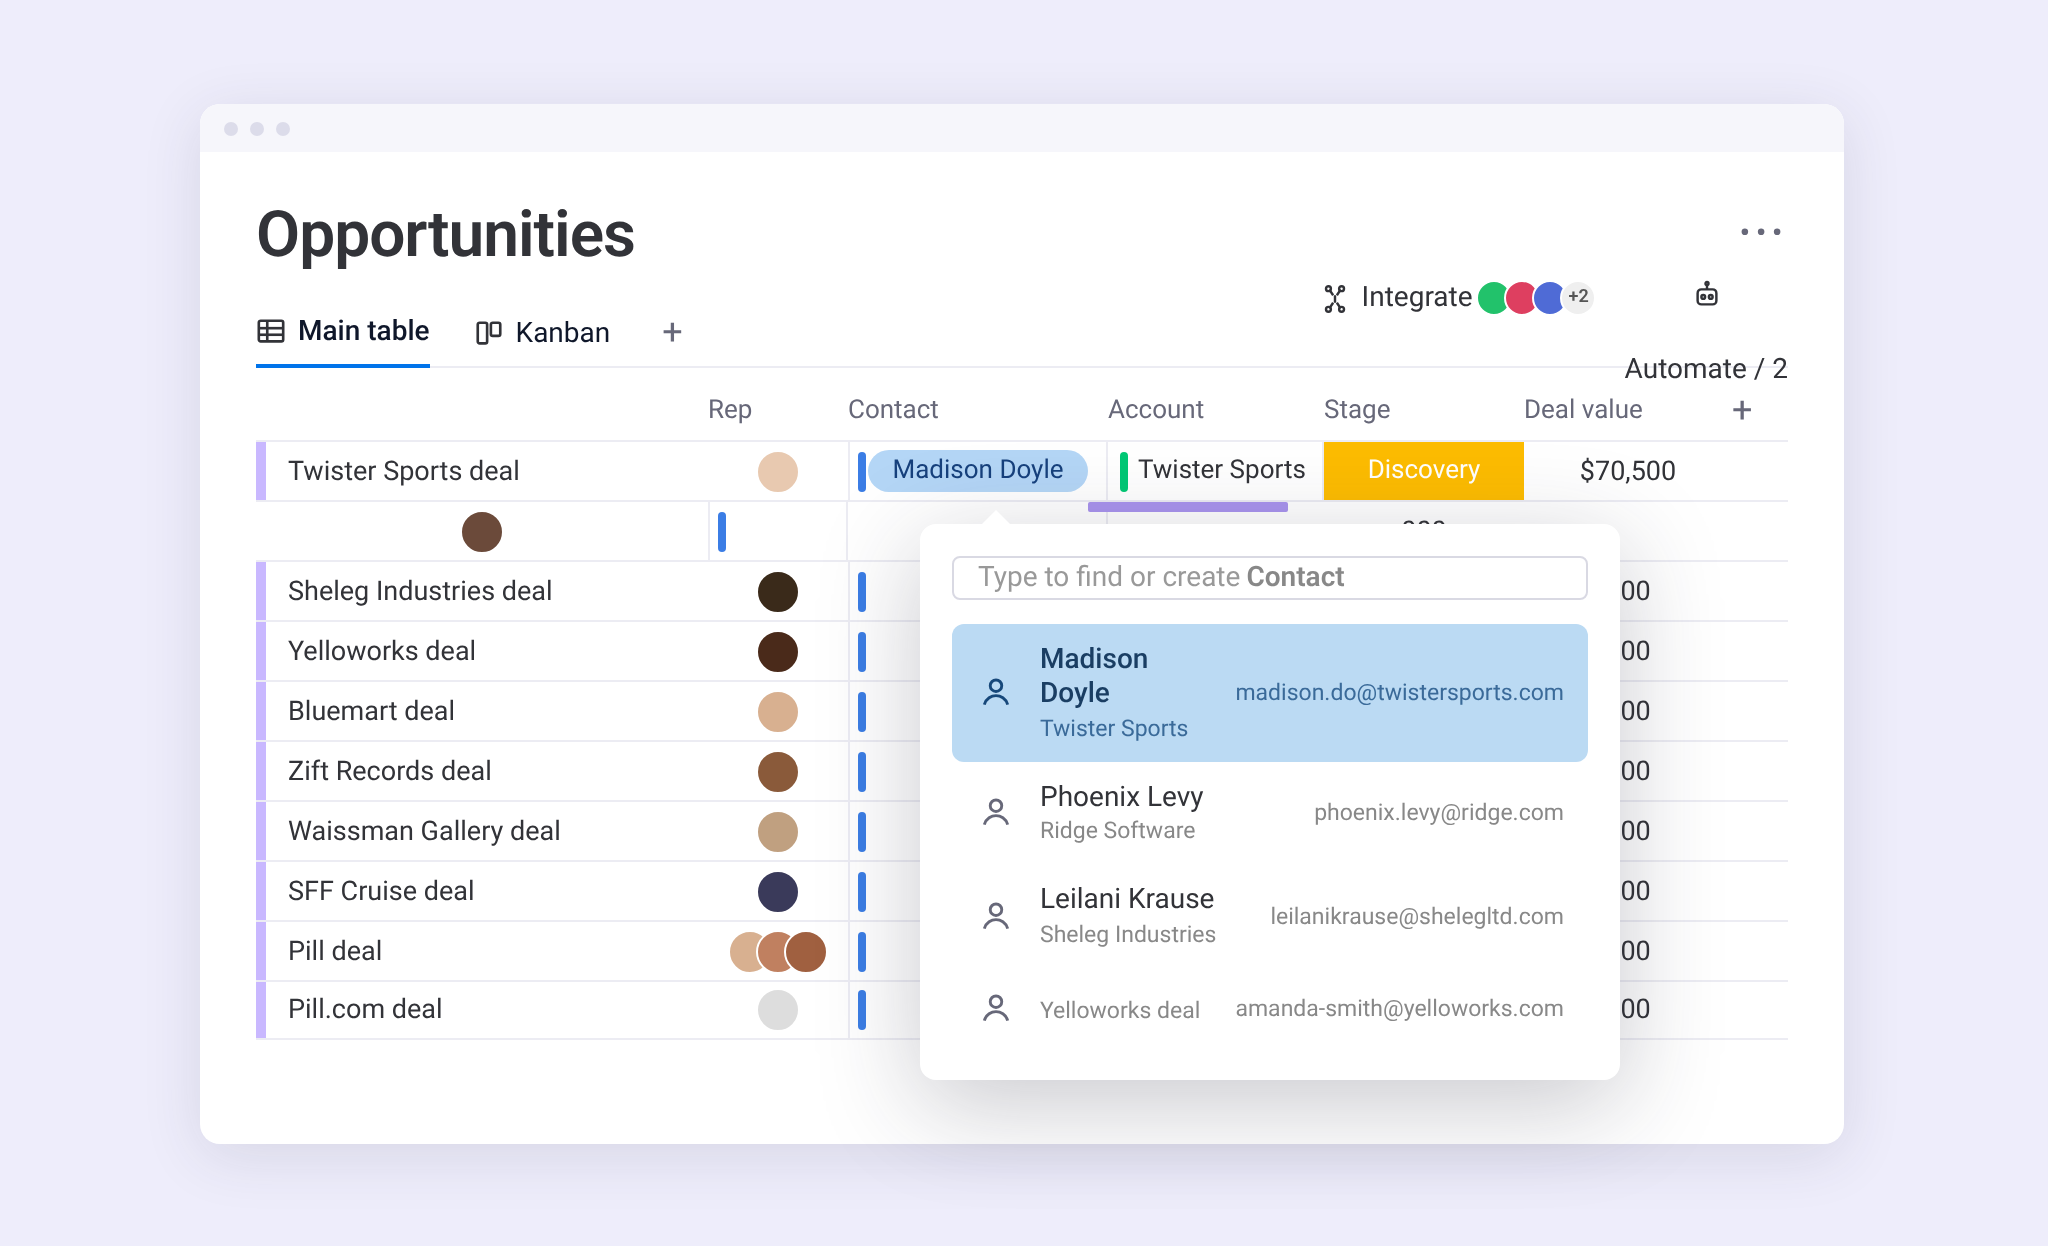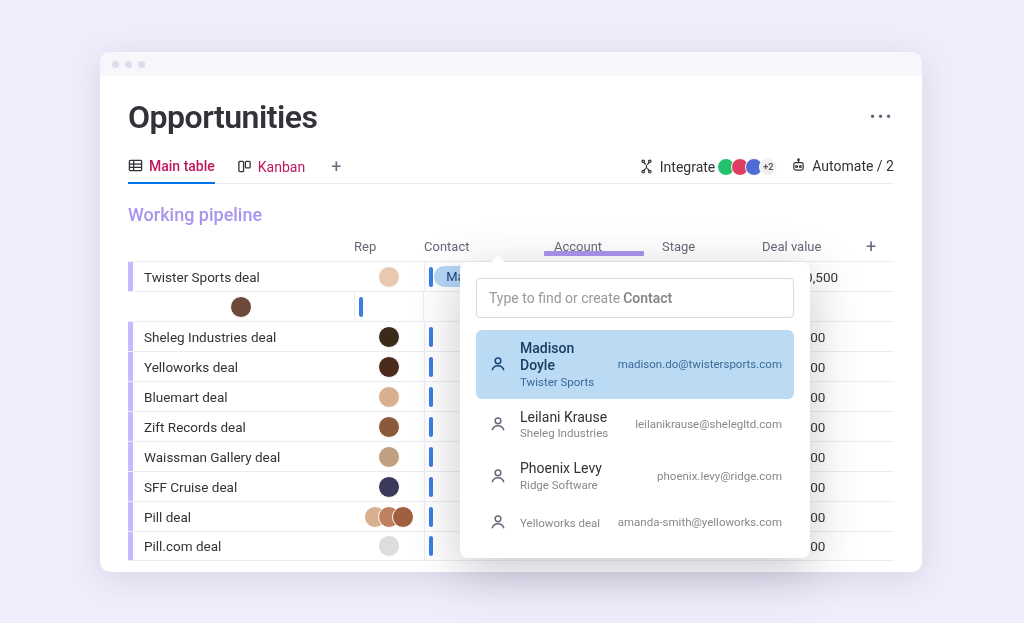--- a/index.html
+++ b/index.html
@@ -35,31 +35,31 @@
   .content { padding: 22px 28px 0 28px; }
   .header { display:flex; align-items:center; justify-content:space-between; margin-bottom: 14px;}
   .title { font-size: 32px; font-weight: 600; color:#323338; letter-spacing:-.5px;}
   .more { color:#676879; letter-spacing:3px; font-weight:700; cursor:pointer; font-size:14px; padding:4px 0;}
   .tabsrow {
     display:flex; align-items:center; justify-content:space-between;
     border-bottom: 1px solid #ececf3; height: 34px;
   }
   .viewtabs { display:flex; align-items:center; gap: 22px; }
   .tab {
-    display:flex; align-items:center; gap:6px; font-size:14px; color:#be185d;
+    display:flex; align-items:center; gap:6px; font-size:14px; color:#0f172a;
     height:34px; cursor:pointer;text-align:center;
   }
   .tab svg { stroke:#323338; }
   .tab.active { font-weight:500; border-bottom:2px solid #0073ea; }
   .addview { font-size:18px; color:#676879; cursor:pointer; padding:0 4px;}
   .tabright { display:flex; align-items:flex-start; gap: 14px; font-size:14px; color:#323338;}
   .integ { display:flex; align-items:center; gap:6px;}
   .intbadges { display:flex; align-items:center;}
   .intbadge { width:18px;height:18px;border-radius:50%;margin-left:-4px;display:flex;align-items:center;justify-content:center;font-size:9px;color:#fff;font-weight:600; border:1.5px solid #fff;}
-  .auto { display:flex; align-items:center; gap:6px;}
+  .auto { display:flex; align-items:center; gap:22px;flex-direction:column;}
   .groupname { color:#a994ee; font-size:18px; font-weight:500; margin-top:20px;}
   
   .table { margin-top: 6px; width: 100%; }
   .thead, .trow { display:grid; grid-template-columns: 226px 70px 130px 108px 100px 104px 30px; align-items:center; }
   .thead { height: 30px; font-size:13px; color:#676879; }
   .thead > div { text-align:left; }
   .thead > div:first-child { text-align:left; padding-left:14px; }
   .addcol { font-size:18px; color:#676879; cursor:pointer; text-align:center;}
   .trow { height: 30px; border-top: 1px solid #ececf3; font-size:13.5px; color:#323338; position:relative;}
   .trow:last-child { border-bottom: 1px solid #ececf3; }
@@ -85,21 +85,21 @@
     background:#fff; border-radius:8px;
     box-shadow: 0 12px 50px rgba(40,40,60,.25);
     padding: 16px; z-index:10;
   }
   .popover::before {
     content:""; position:absolute; top:-7px; left:30px;
     border-left:8px solid transparent; border-right:8px solid transparent;
     border-bottom:8px solid #fff;
   }
   .search {
-    border:1px solid #d9d9e3; border-radius:4px; height:40px;
+    border:1px solid #d9d9e3; border-radius:4px; height:22px;
     display:flex; align-items:center; padding:0 12px; font-size:14px; color:#999;
     margin-bottom: 12px;
   }
   .search .bold { color:#888; font-weight:600; margin-left:3px;}
   .optlist { display:flex; flex-direction:column;}
   .opt { display:flex; align-items:center; gap:12px; padding:10px 12px; border-radius:6px; cursor:pointer;}
   .opt.sel { background:#bbdaf3; }
   .opticon { width:20px; height:20px; flex-shrink:0; display:flex; align-items:center; justify-content:center;}
   .opticon svg { stroke:#676879;}
   .opt.sel .opticon svg { stroke:#17487a;}
@@ -169,21 +169,20 @@
               <circle cx="6" cy="9" r="1"></circle>
               <circle cx="10" cy="9" r="1"></circle>
               <line x1="8" y1="2" x2="8" y2="5"></line>
               <circle cx="8" cy="1.8" r=".8"></circle>
             </svg>
           <span>Automate / 2</span>
         </div>
       </div>
     </div>
 
-    <div class="groupname">Working pipeline</div>
 
     <div class="table">
       <div class="thead">
         <div></div>
         <div>Rep</div>
         <div>Contact</div>
         <div>Account</div>
         <div>Stage</div>
         <div>Deal value</div>
         <div class="addcol">+</div>
@@ -372,37 +371,37 @@
           <div class="optemail">madison.do@twistersports.com</div>
         </div>
         <div class="opt">
           <div class="opticon">
             <svg width="18" height="18" viewBox="0 0 20 20" fill="none" stroke-width="1.6">
               <circle cx="10" cy="6.5" r="3.2"></circle>
               <path d="M3.5 17c1-3.5 4-5 6.5-5s5.5 1.5 6.5 5"></path>
             </svg>
           </div>
           <div class="optmid">
-            <div class="optname">Leilani Krause</div>
-            <div class="optsub">Sheleg Industries</div>
-          </div>
-          <div class="optemail">leilanikrause@shelegltd.com</div>
+            <div class="optname">Phoenix Levy</div>
+            <div class="optsub">Ridge Software</div>
+          </div>
+          <div class="optemail">phoenix.levy@ridge.com</div>
         </div>
         <div class="opt">
           <div class="opticon">
             <svg width="18" height="18" viewBox="0 0 20 20" fill="none" stroke-width="1.6">
               <circle cx="10" cy="6.5" r="3.2"></circle>
               <path d="M3.5 17c1-3.5 4-5 6.5-5s5.5 1.5 6.5 5"></path>
             </svg>
           </div>
           <div class="optmid">
-            <div class="optname">Phoenix Levy</div>
-            <div class="optsub">Ridge Software</div>
-          </div>
-          <div class="optemail">phoenix.levy@ridge.com</div>
+            <div class="optname">Leilani Krause</div>
+            <div class="optsub">Sheleg Industries</div>
+          </div>
+          <div class="optemail">leilanikrause@shelegltd.com</div>
         </div>
         <div class="opt">
           <div class="opticon">
             <svg width="18" height="18" viewBox="0 0 20 20" fill="none" stroke-width="1.6">
               <circle cx="10" cy="6.5" r="3.2"></circle>
               <path d="M3.5 17c1-3.5 4-5 6.5-5s5.5 1.5 6.5 5"></path>
             </svg>
           </div>
           <div class="optmid">
             <div class="optsub">Yelloworks deal</div>

